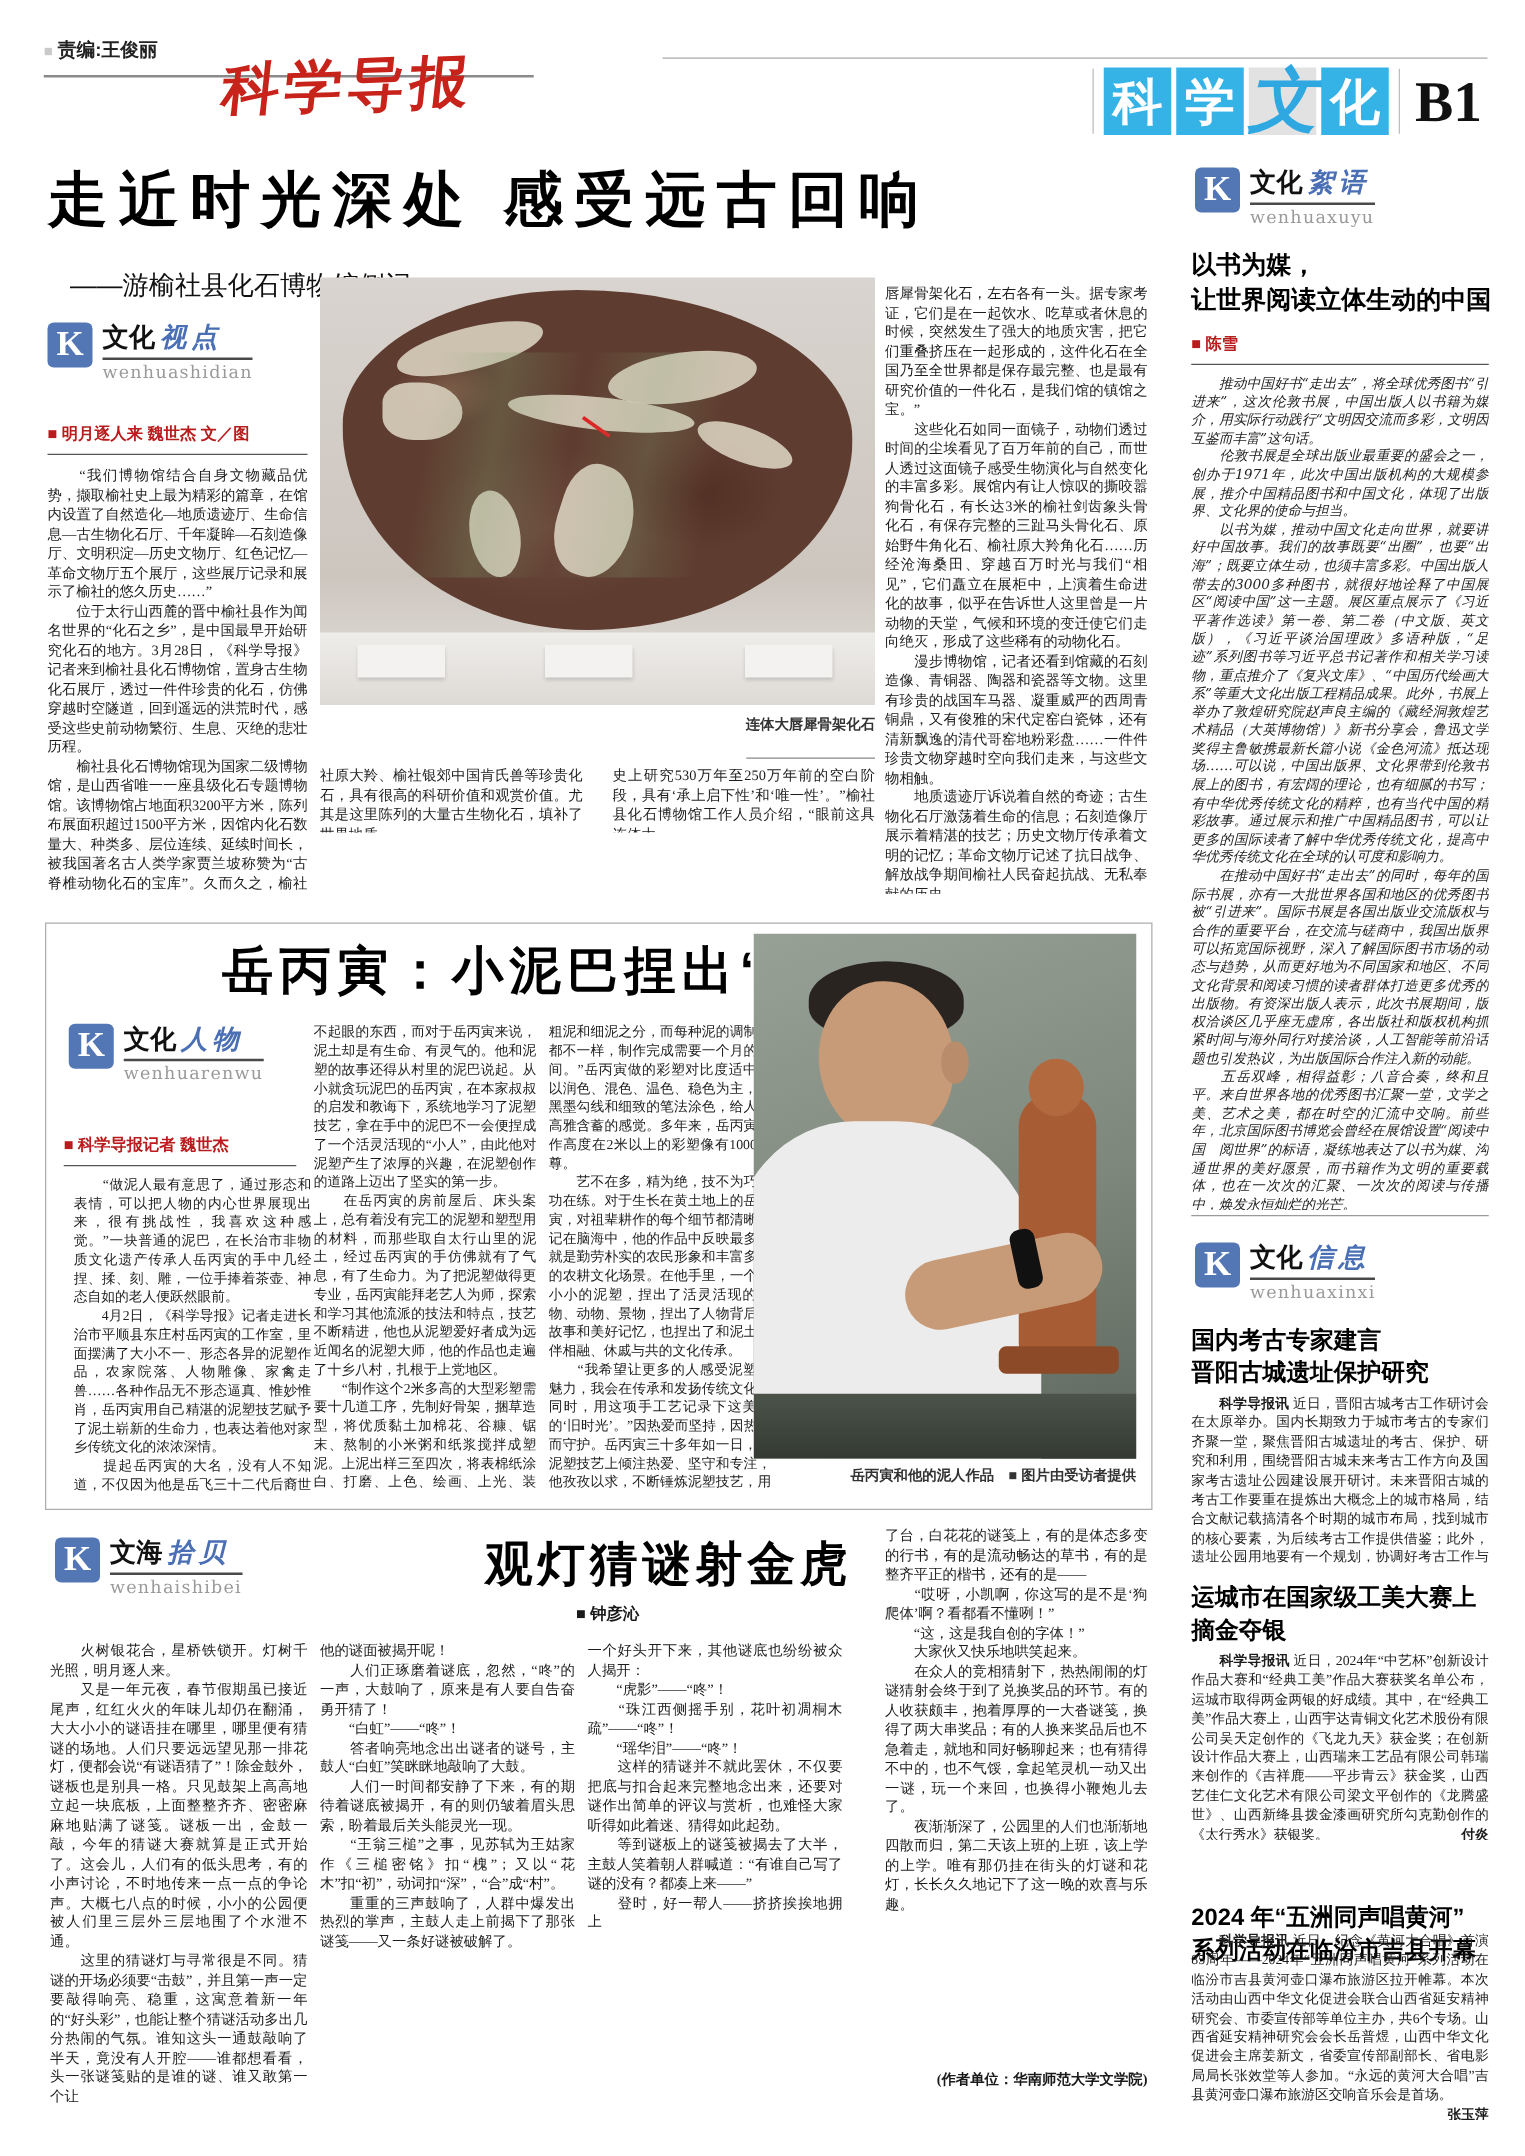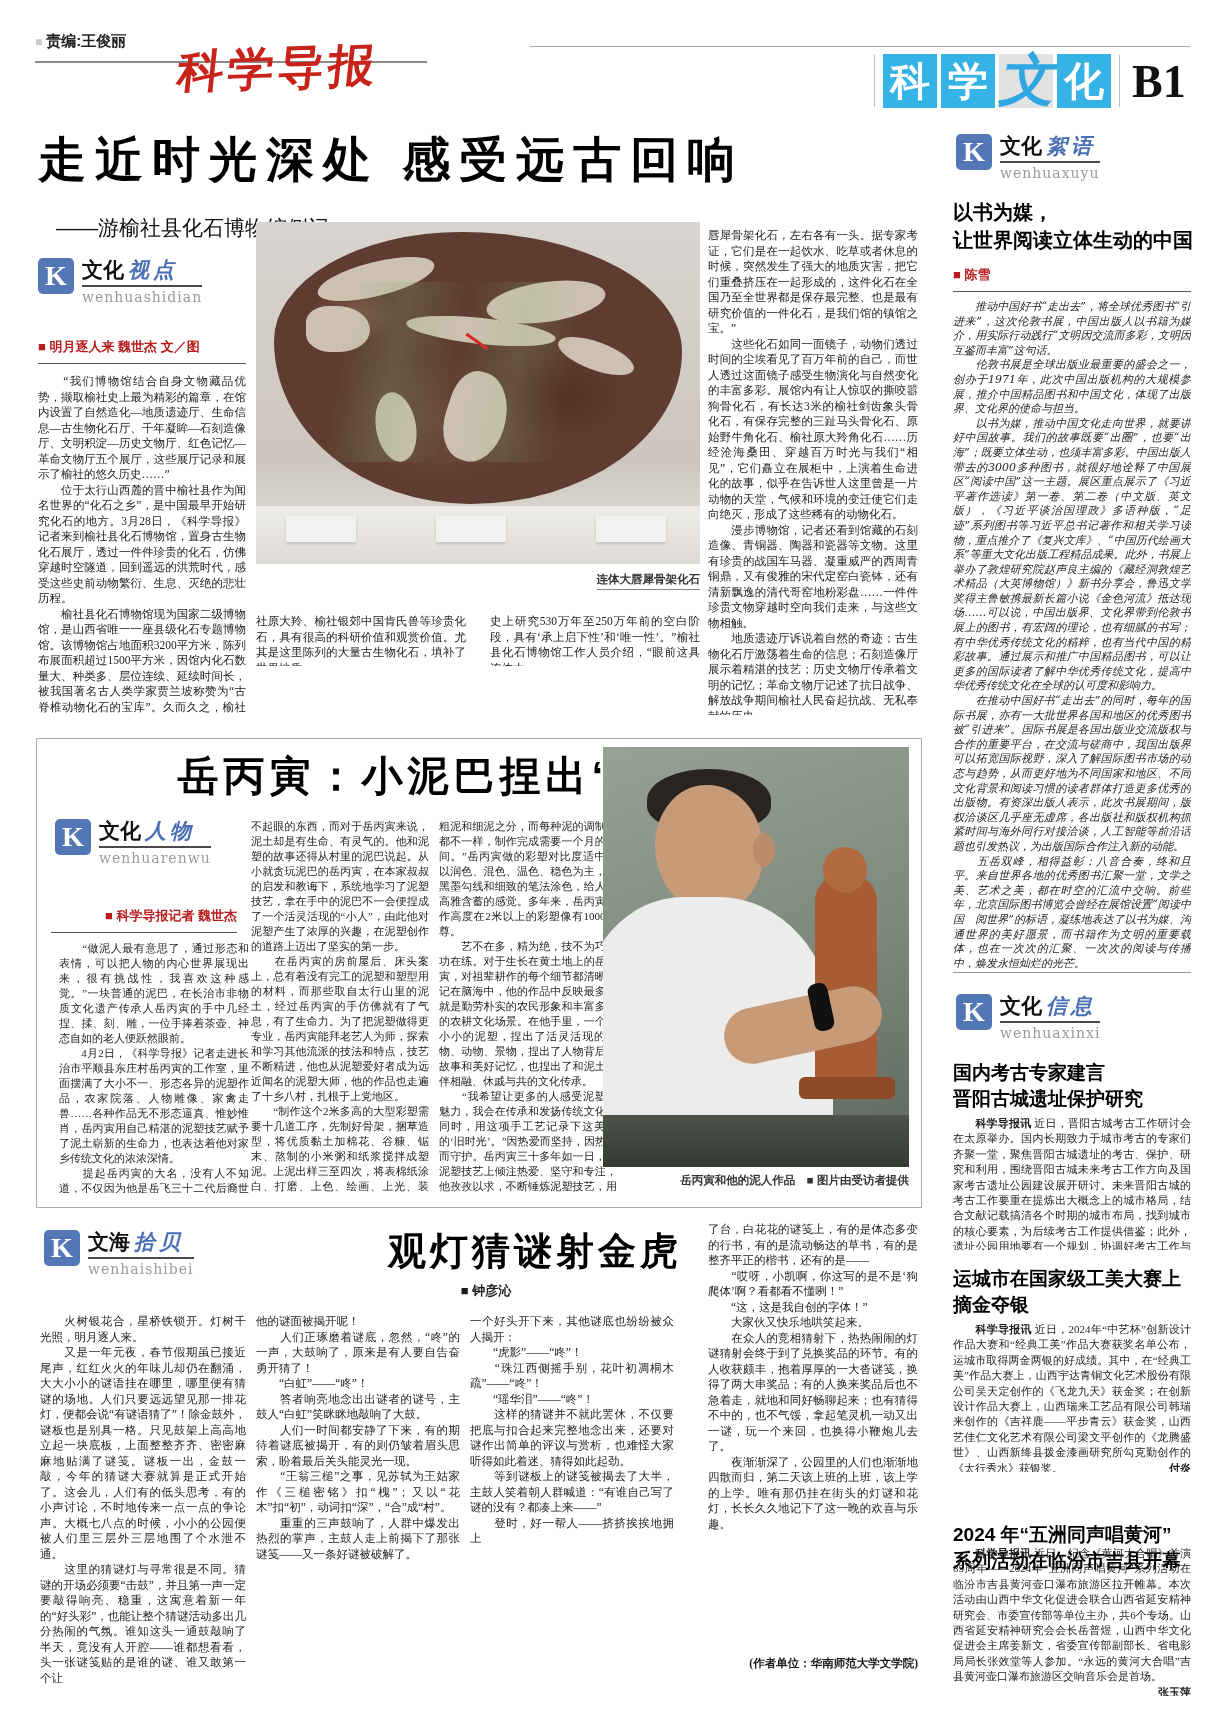--- a/index.html
+++ b/index.html
@@ -37,21 +37,21 @@
   
   .a1-title{position:absolute;left:38px;top:128px;width:860px;font-size:48px;letter-spacing:9px;}
   .a1-sub{position:absolute;left:56px;top:214px;font-size:21px;color:#111;font-family:"Liberation Sans",sans-serif;}
   .a1-badge{position:absolute;left:38px;top:258px;}
   .a1-byline{position:absolute;left:38px;top:338px;width:208px;}
   .a1-col1{position:absolute;left:38px;top:374px;width:208px;height:340px;}
   .a1-col2{position:absolute;left:256px;top:614px;width:210px;height:52px;}
   .a1-col3{position:absolute;left:490px;top:614px;width:210px;height:52px;}
   .a1-col4{position:absolute;left:708px;top:228px;width:210px;height:487px;}
   .a1-caption{position:absolute;left:480px;top:572px;width:220px;text-align:right;}
-  .a1-caption span{border-bottom:1.5px solid #888;padding-bottom:4px;}
+  .a1-caption span{border-bottom:1.5px solid #888;padding-bottom:20px;}
   
   .photo1{position:absolute;left:256px;top:222px;width:444px;height:342px;overflow:hidden;
           background:linear-gradient(#d9d4cf 0%,#cdc6bf 70%,#e6e3df 100%);}
   .rock{position:absolute;left:18px;top:10px;width:408px;height:272px;background:
         radial-gradient(60px 40px at 20% 30%,#7d5a48,transparent 70%),
         radial-gradient(90px 60px at 70% 60%,#532f24,transparent 75%),
         radial-gradient(120px 80px at 40% 70%,#6b4a3c,transparent 80%),
         #5e3c2f;border-radius:46% 54% 52% 48% / 40% 44% 56% 60%;}
   .bone{position:absolute;background:#d9cfbe;opacity:.9;border-radius:50%;}
   .b1{left:60px;top:40px;width:120px;height:34px;transform:rotate(-14deg);}
@@ -63,21 +63,21 @@
   .b7{left:120px;top:170px;width:40px;height:70px;transform:rotate(-10deg);}
   .redmark{position:absolute;left:208px;top:118px;width:26px;height:3px;background:#d22;transform:rotate(35deg);}
   .leafglare{position:absolute;left:0;top:60px;width:444px;height:180px;
      background:linear-gradient(100deg,transparent 20%,rgba(130,170,120,.25) 32%,transparent 45%,rgba(140,180,130,.2) 58%,transparent 70%);}
   .pedestal{position:absolute;left:0;bottom:0;width:444px;height:58px;background:linear-gradient(#efedea,#dddad6);}
   .ped-box{position:absolute;bottom:22px;width:70px;height:26px;background:#f3f2f0;box-shadow:0 2px 3px rgba(0,0,0,.15);}
   
   .a2-box{position:absolute;left:36px;top:738px;width:884px;height:468px;border:1px solid #adadad;}
   .a2-title{position:absolute;left:0;top:10px;width:884px;text-align:center;font-size:41px;letter-spacing:5px;}
   .a2-badge{position:absolute;left:18px;top:80px;}
-  .a2-byline{position:absolute;left:14px;top:168px;width:186px;text-align:right;}
+  .a2-byline{position:absolute;left:14px;top:168px;width:186px;}
   .a2-col1{position:absolute;left:22px;top:202px;width:190px;height:252px;font-size:11px;line-height:15px;}
   .a2-col2{position:absolute;left:214px;top:80px;width:178px;height:374px;font-size:11px;line-height:15px;}
   .a2-col3{position:absolute;left:402px;top:80px;width:178px;height:374px;font-size:11px;line-height:15px;}
   .a2-caption{position:absolute;left:560px;top:434px;width:312px;text-align:right;}
   
   .photo2{position:absolute;left:566px;top:8px;width:306px;height:420px;overflow:hidden;
           background:linear-gradient(160deg,#98a195 0%,#7d877b 55%,#5d665c 100%);}
   .p2-head{position:absolute;left:52px;top:38px;width:108px;height:128px;background:#c79a78;border-radius:48% 52% 46% 54%;}
   .p2-hair{position:absolute;left:44px;top:22px;width:124px;height:62px;background:#2a2420;border-radius:50% 50% 40% 40%;}
   .p2-ear{position:absolute;left:150px;top:86px;width:22px;height:34px;background:#b98c6c;border-radius:50%;}

